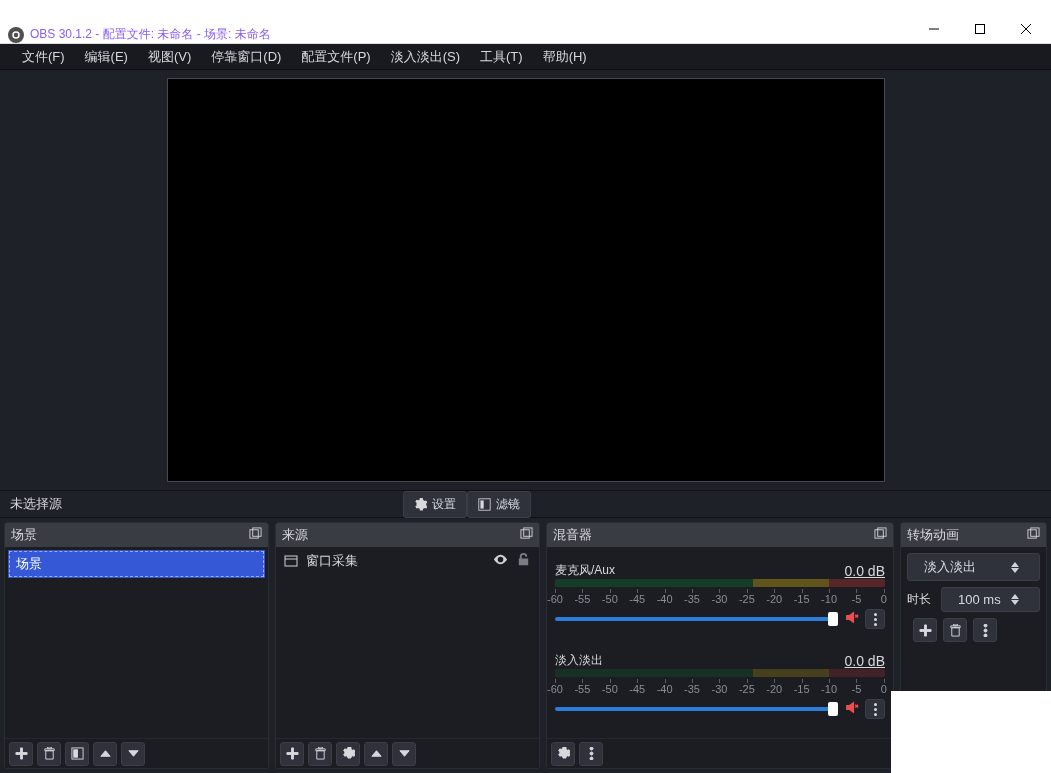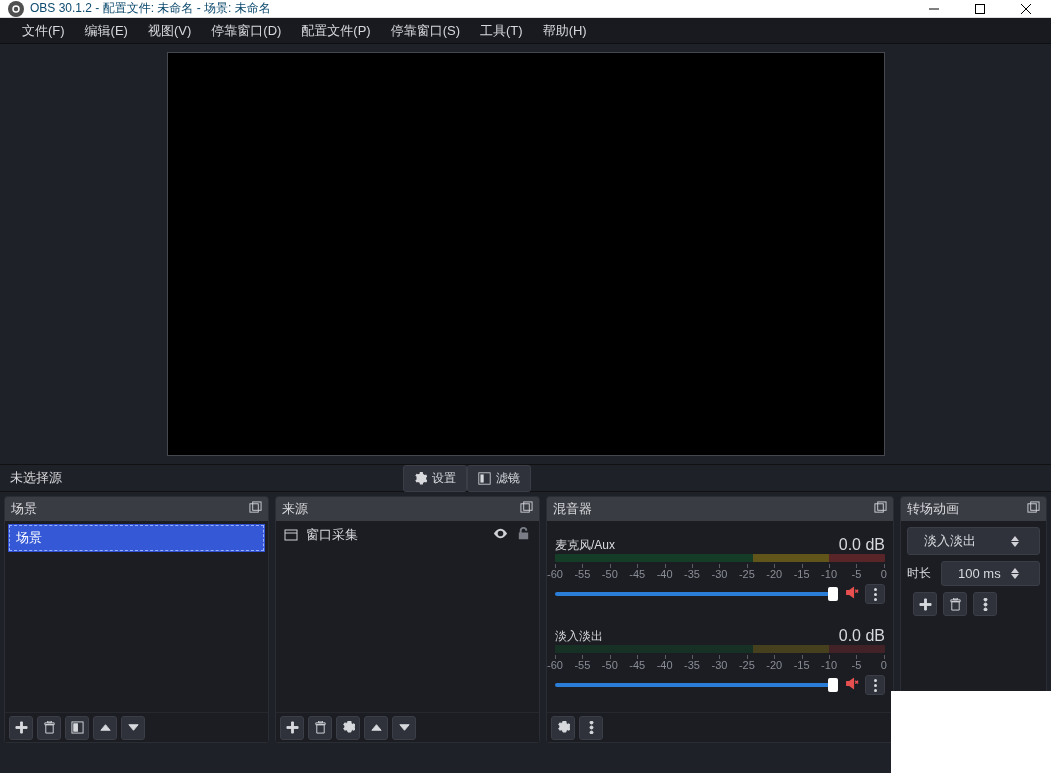--- a/index.html
+++ b/index.html
@@ -1,19 +1,19 @@
 <!DOCTYPE html>
 <html><head>
 <meta charset="utf-8">
 <style>
 * { box-sizing: border-box; margin: 0; padding: 0; }
 body { width: 1051px; height: 773px; background: #1f2129; font-family: "Segoe UI", Arial, sans-serif; color: #d7d9dd; font-size: 13px; overflow: hidden; }
 
 
-.titlebar { height: 18px; background: #fff; display: flex; align-items: center; padding: 0 2px 0 8px; color: #0c4a6e; border-bottom: 1px solid #ddd; }
+.titlebar { height: 44px; background: #fff; display: flex; align-items: flex-end; padding: 0 2px 0 8px; color: #8b5cf6; border-bottom: 1px solid #ddd; }
 .titlebar .appicon { width: 16px; height: 16px; border-radius: 50%; background: #4f4f4f; margin-right: 6px; display:flex;align-items:center;justify-content:center;}
 .titlebar .appicon svg{width:12px;height:12px;fill:#fff;}
 .titlebar .title { font-size: 12px; }
 .titlebar .wincontrols { margin-left: auto; display: flex; }
 .titlebar .winbtn { width: 46px; height: 28px; display: flex; align-items: center; justify-content: center; }
 .titlebar .winbtn svg { width: 10px; height: 10px; stroke: #000; stroke-width: 1; fill: none; }
 
 
 .menubar { height: 26px; background: #181a1f; display: flex; align-items: center; padding: 0 12px; border-bottom: 1px solid #0e0f13; }
 .menubar .menuitem { padding: 4px 10px; font-size: 13px; cursor: default; }
@@ -50,21 +50,21 @@
 
 
 .source-row { display: flex; align-items: center; gap: 8px; padding: 5px 8px; }
 .source-row .spacer { margin-left: auto; }
 .source-row svg.ic { width: 14px; height: 14px; fill: #cfd1d6; }
 .source-row .eye svg, .source-row .lock svg { width: 15px; height: 15px; fill: #cfd1d6; }
 
 
 .mixer-ch { padding: 15px 8px 8px 8px; }
 .mixer-top { display: flex; align-items: center; font-size: 12px; }
-.mixer-top .db { margin-left: auto; font-size: 16px; }
+.mixer-top .db { margin-left: auto; font-size: 14px; text-decoration: underline; }
 .meter-scale { position: relative; height: 14px; margin-top: 2px; }
 .meter-scale .ticks { position: absolute; inset: 0; display:flex; justify-content:space-between; }
 .meter-scale .tick { width:1px;height:4px;background:#5a5d66;position:relative;}
 .meter-scale .tick span { position:absolute; top:4px; left:-8px; font-size:11px; color:#8a8d96; width:16px; text-align:center;}
 .meter-bar-wrap { height: 8px; background: linear-gradient(to right,#0b6b2b 0 60%, #c9a80d 60% 83%, #b43030 83% 100%); border-radius:1px; opacity:0.4;}
 .meter-bar-wrap.dim { opacity:0.25;}
 .slider-row { display:flex; align-items:center; gap:6px; margin-top:6px; }
 .slider-track { flex:1; height:4px; background:#2b7ed8; border-radius:2px; position:relative;}
 .slider-thumb { position:absolute; right:0; top:-5px; width:10px; height:14px; background:#fff; border-radius:2px;}
 .mute-ic svg{width:15px;height:15px;fill:#e85050;}
@@ -112,21 +112,21 @@
       </div>
   </div>
 </div>
 
 <div class="menubar">
   <div class="menuitem">文件(F)</div>
   <div class="menuitem">编辑(E)</div>
   <div class="menuitem">视图(V)</div>
   <div class="menuitem">停靠窗口(D)</div>
   <div class="menuitem">配置文件(P)</div>
-  <div class="menuitem">停靠窗口(S)</div>
+  <div class="menuitem">淡入淡出(S)</div>
   <div class="menuitem">工具(T)</div>
   <div class="menuitem">帮助(H)</div>
 </div>
 
 <div class="preview-wrap">
   <div class="preview"></div>
 </div>
 
 <div class="midbar">
   <div class="nosrc">未选择源</div>

